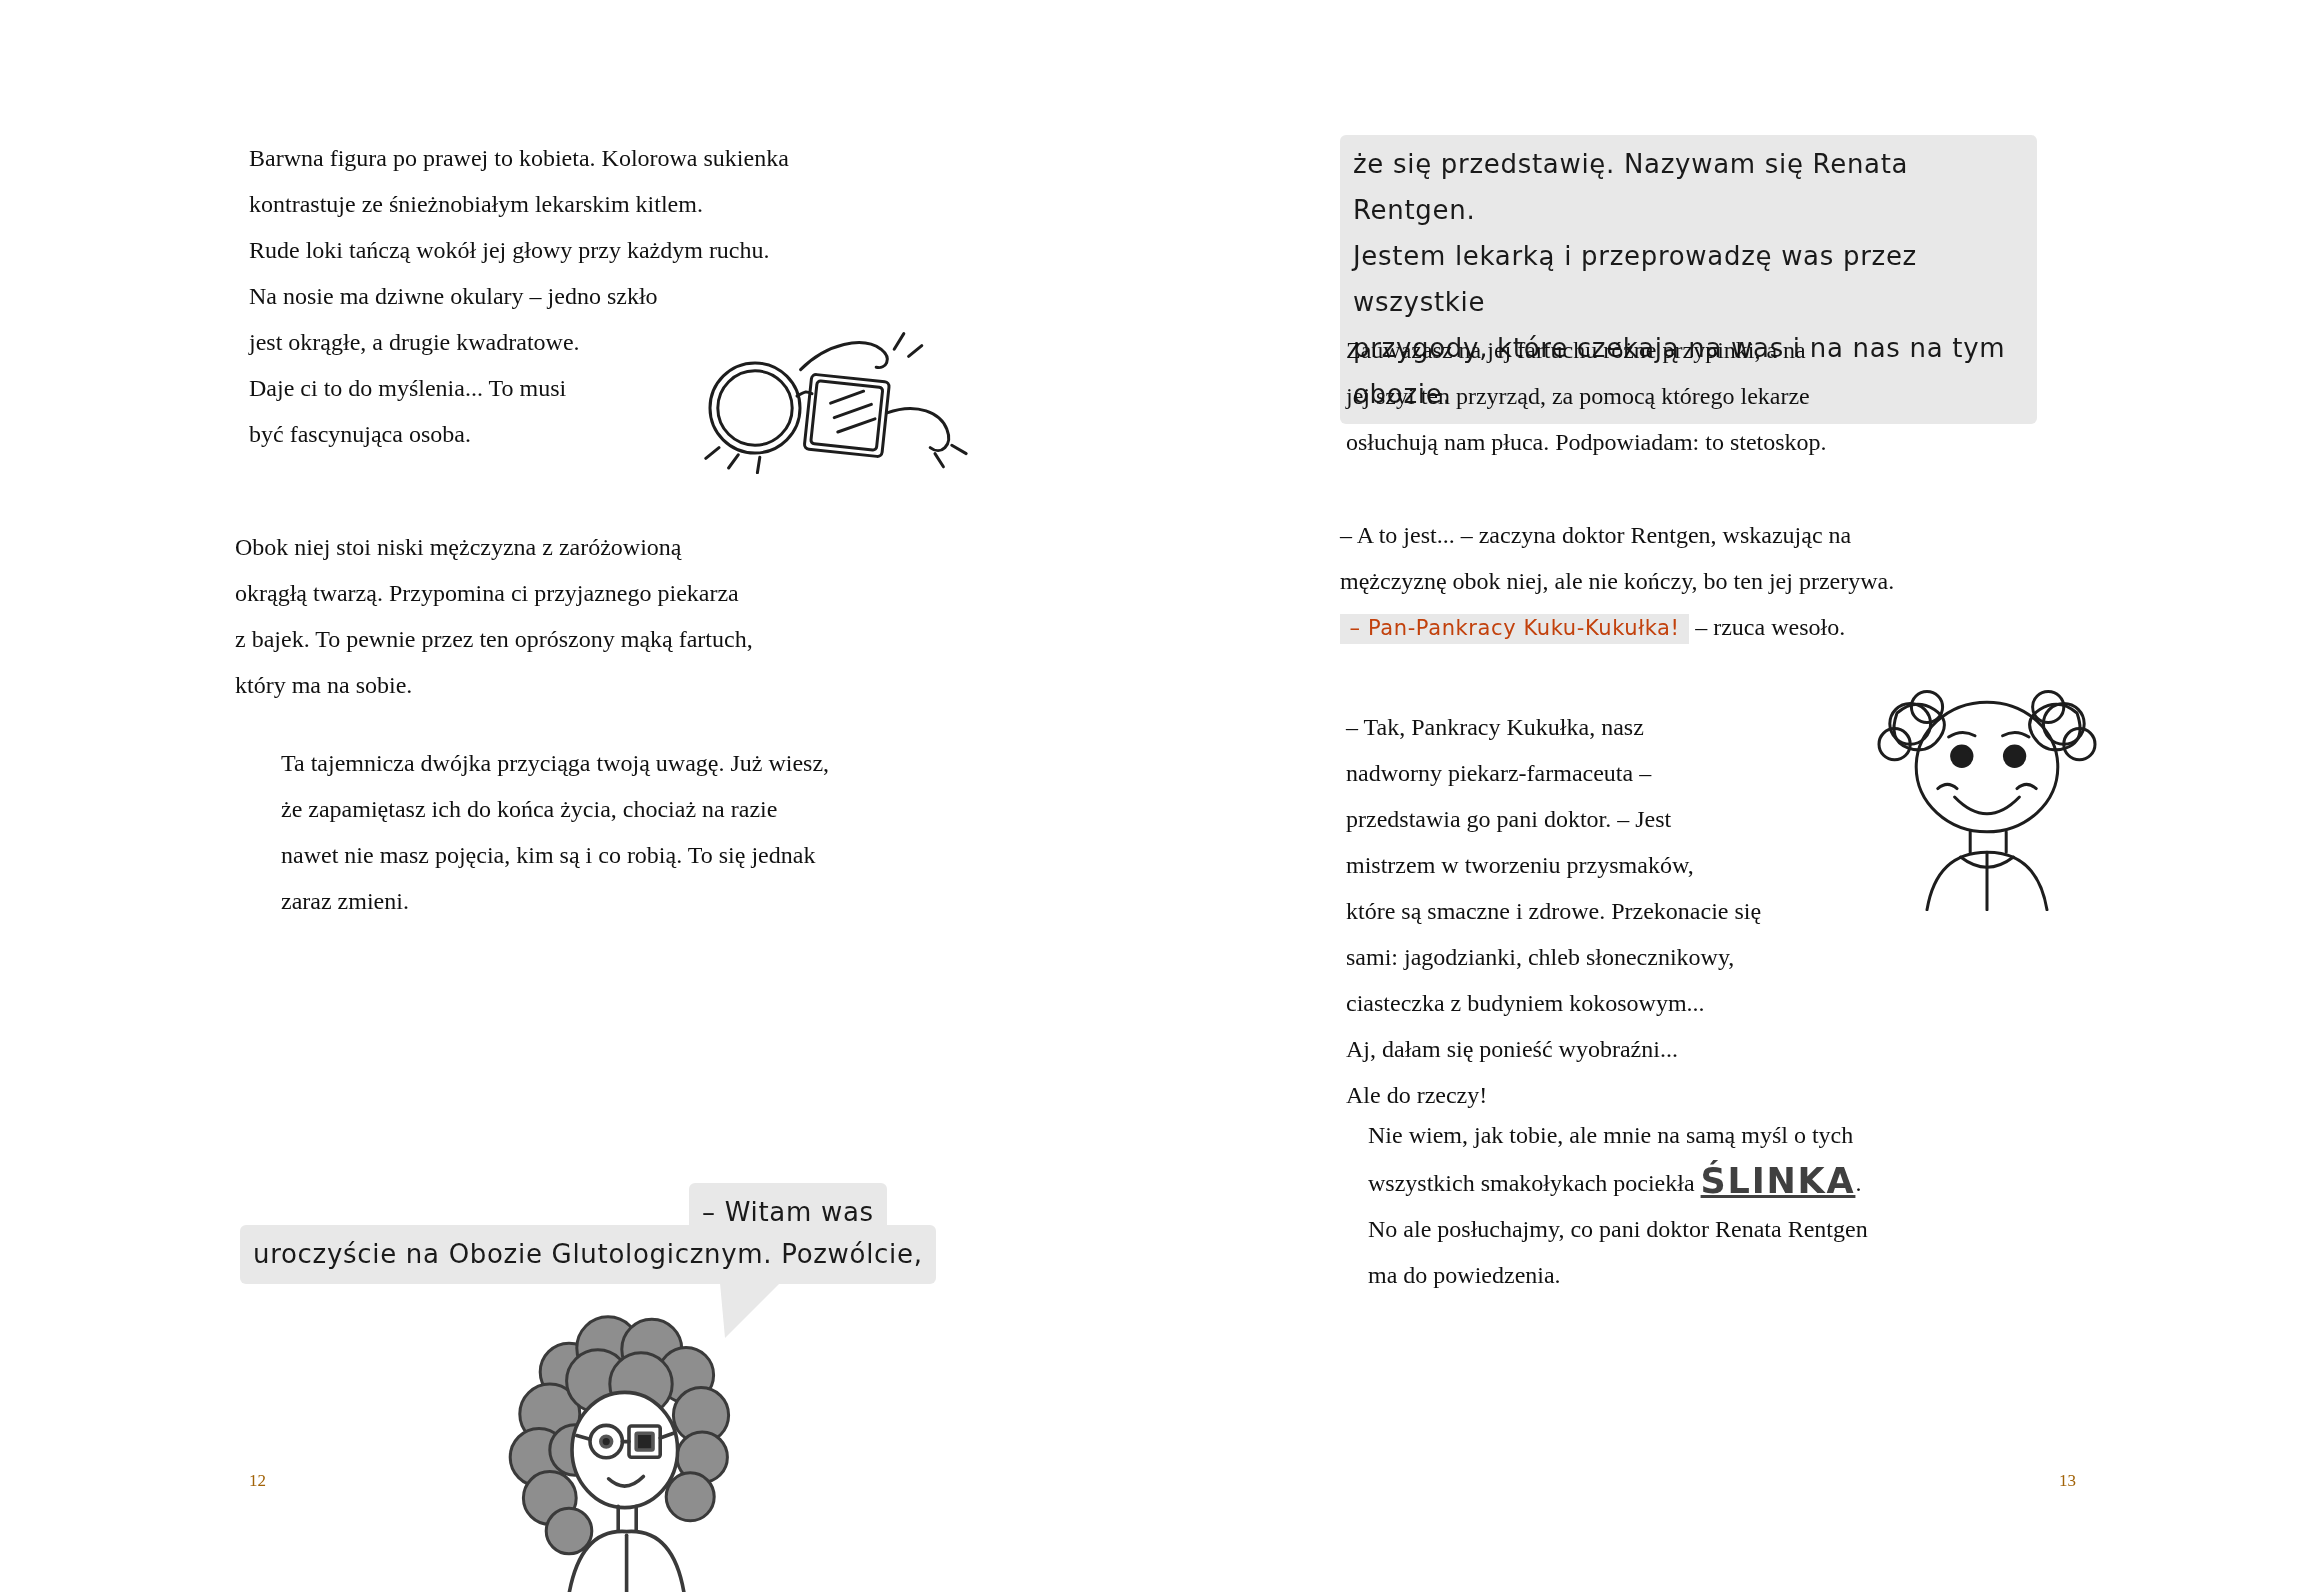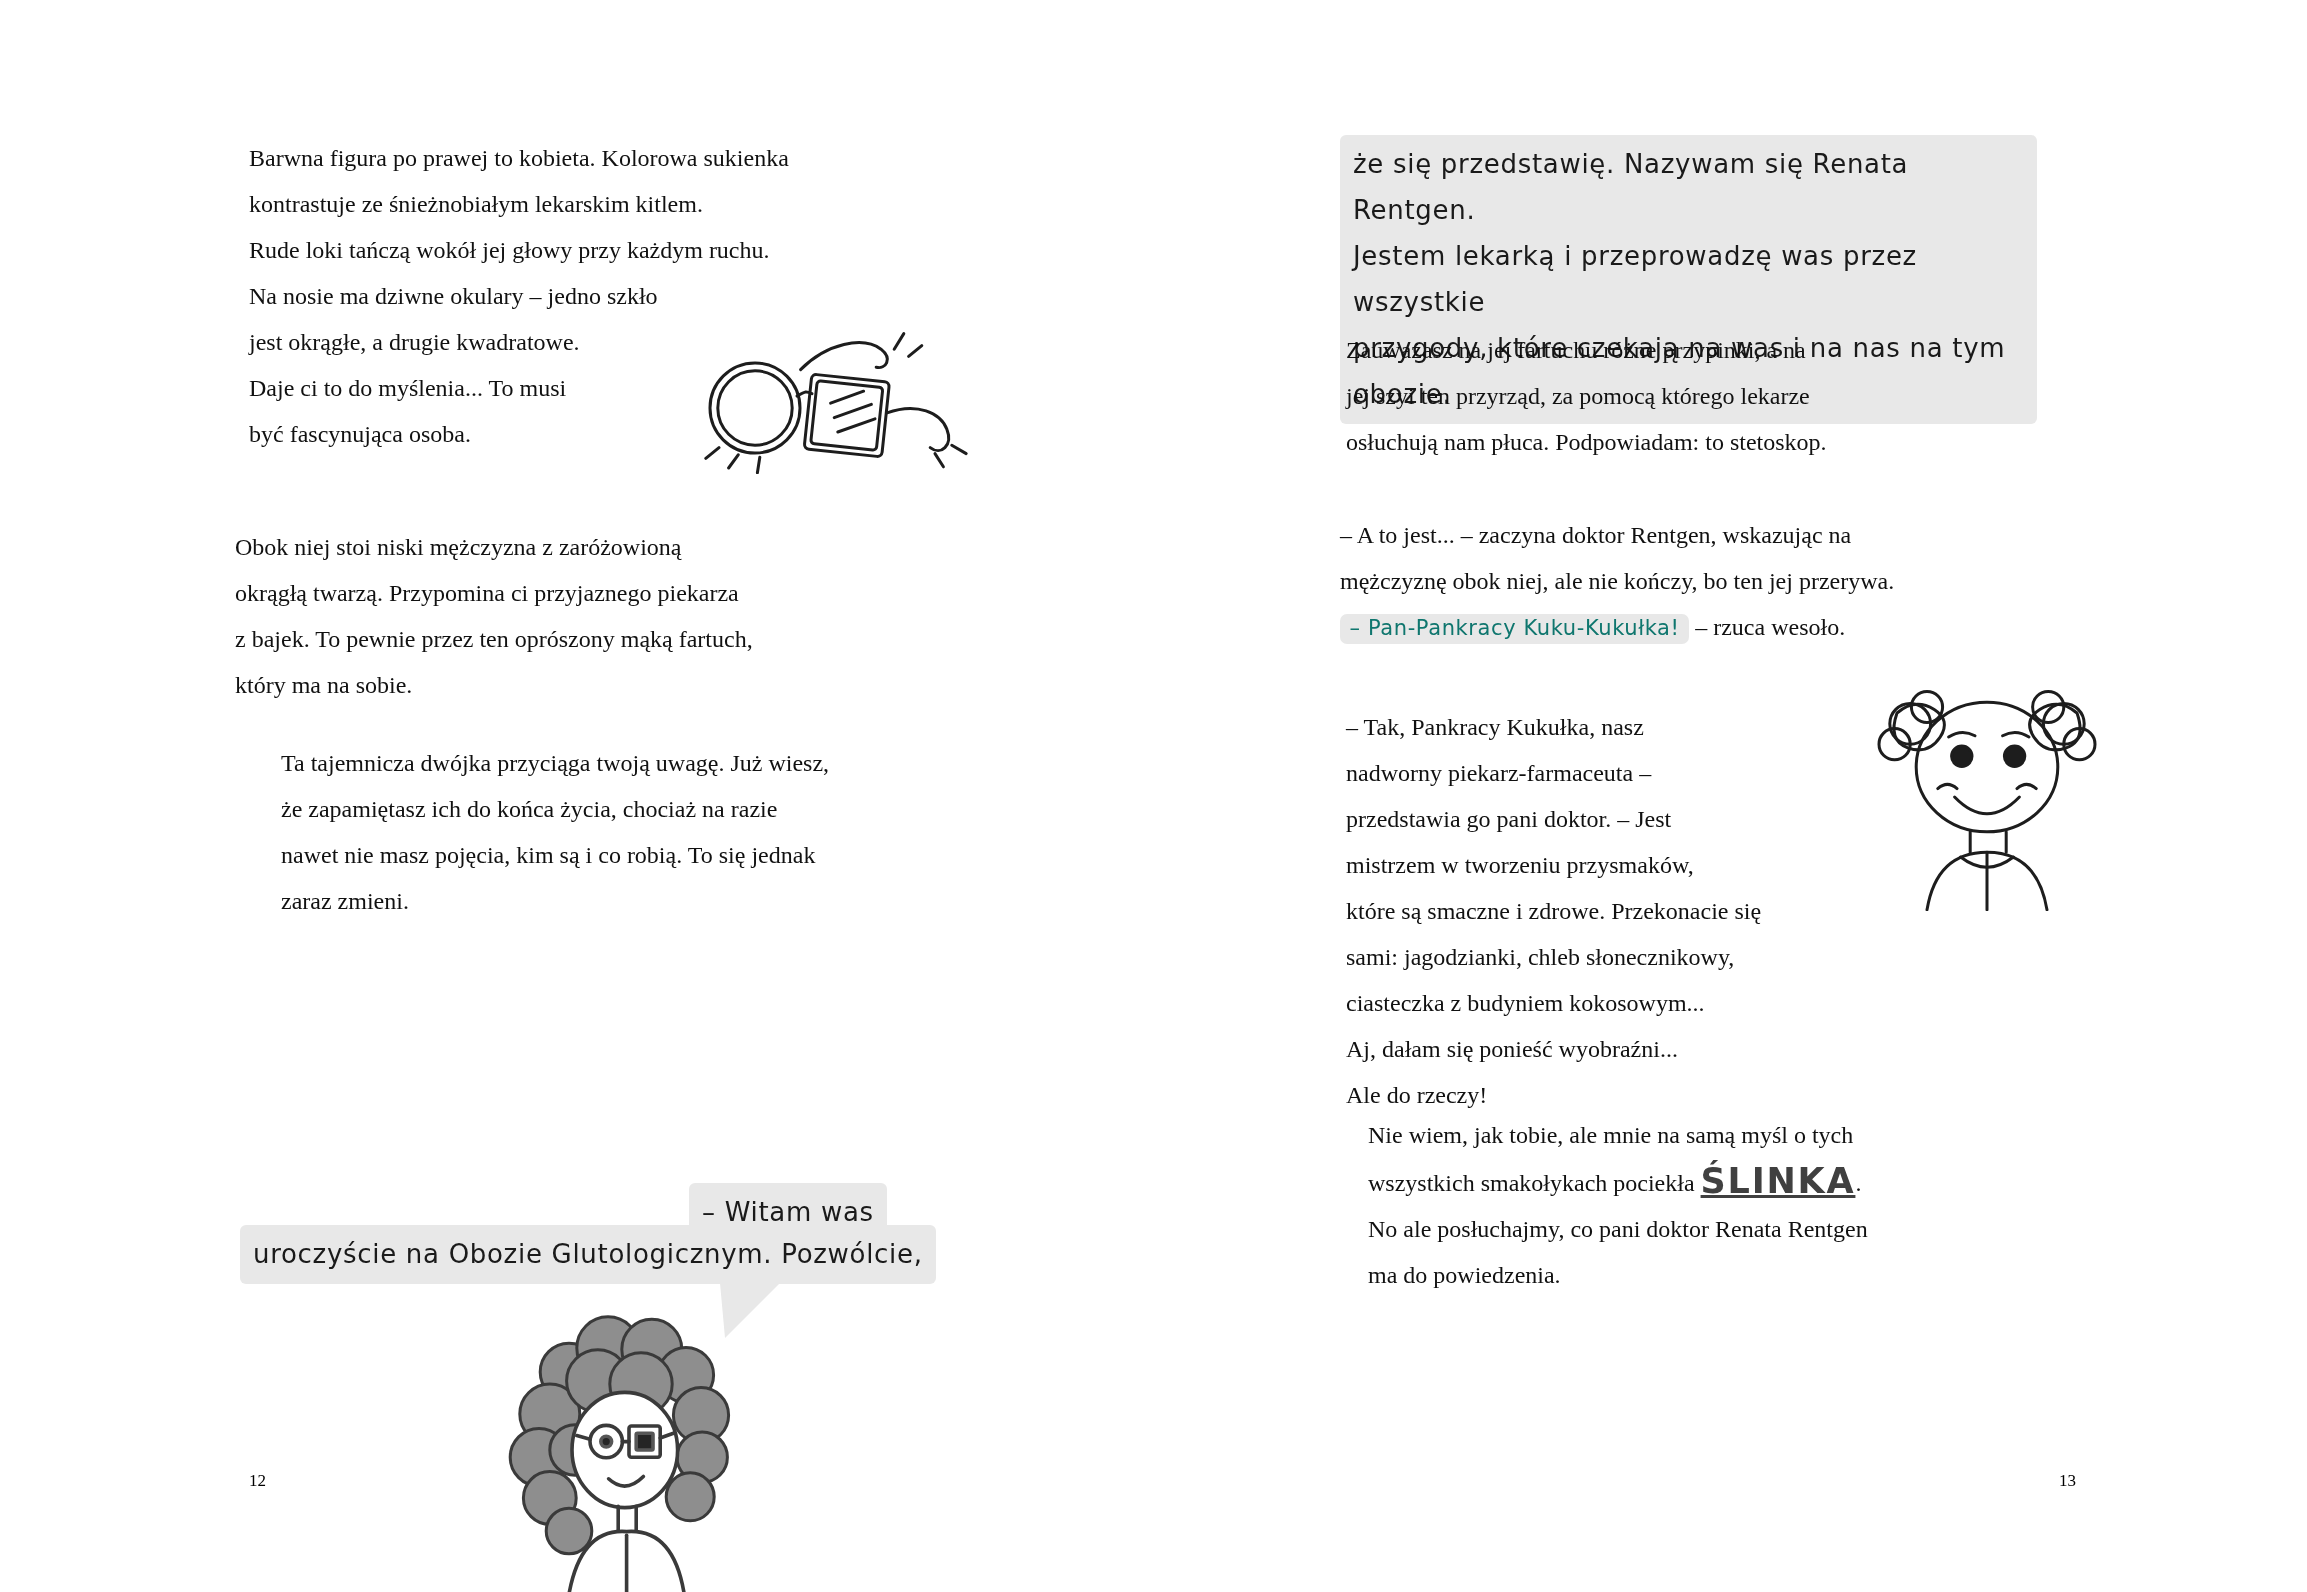--- a/index.html
+++ b/index.html
@@ -45,43 +45,43 @@
   .bubble {
     position: absolute;
     background: #e8e8e8;
     border-radius: 6px;
     padding: 6px 13px 7.2px 13px;
     white-space: pre-line;
   }
 
   .inline-bubble {
     background: #e8e8e8;
-    border-radius: 7px;
+    border-radius: 0;
     padding: 2.4px 9.6px 3.6px 9.6px;
     font-family: "DejaVu Sans", sans-serif;
     font-size: 21px;
     letter-spacing: 0.6px;
-    color: #0f766e;
+    color: #c2410c;
   }
 
   .slinka {
     font-family: "DejaVu Sans", sans-serif;
     font-weight: bold;
     font-size: 35px;
     letter-spacing: 1.8px;
     color: #404040;
     vertical-align: -2.4px;
     text-decoration: underline;
   }
 
   .folio {
     position: absolute;
     font-family: "Liberation Serif", serif;
     font-size: 17px;
-    color: #000000;
+    color: #a16207;
   }
 
   .art { position: absolute; }
 </style>
 </head>
 <body>
 
 <div class="page">
 
   <div class="col col-left">

